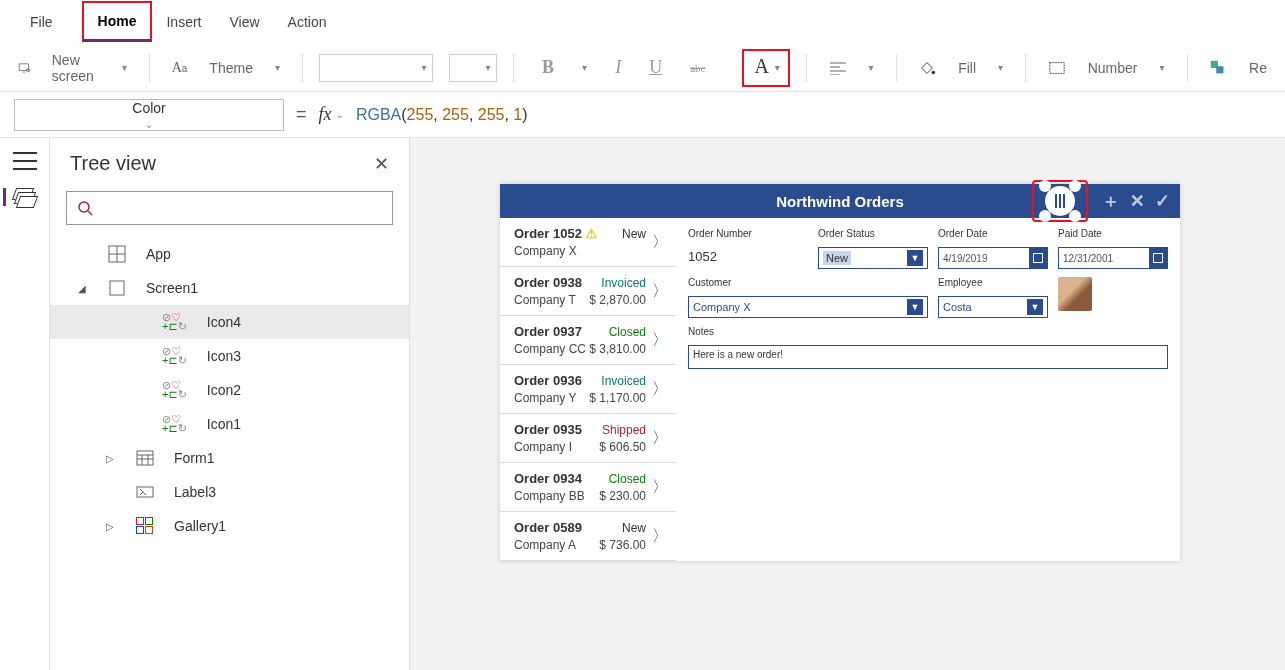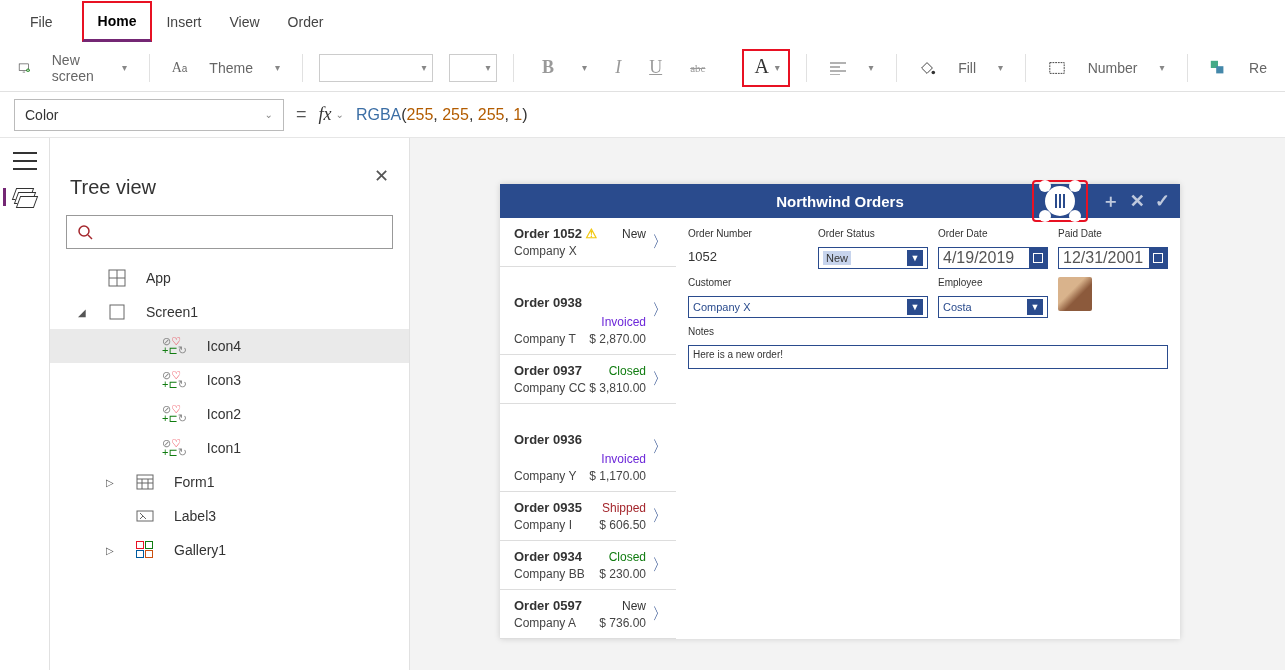--- a/index.html
+++ b/index.html
@@ -16,40 +16,40 @@
   .tb-dropdown { width: 180px; height: 28px; border: 1px solid #ccc; background: #fff; display:flex; align-items:center; justify-content:flex-end; padding:0 6px;}
   .tb-dropdown.small { width: 70px; }
   .chev { font-size: 10px; color: #888; }
   .format-btn { font-family: "Times New Roman", serif; font-size: 18px; color: #999; padding: 0 6px; }
   .strike { text-decoration: line-through; font-size: 11px; }
   .A-color { font-family: "Times New Roman", serif; font-size: 20px; color: #333; border-bottom: 3px solid #fff; padding: 0 2px; }
   .A-wrap { padding: 4px 8px; display:flex; align-items:center; gap:4px;}
   .fill-icon { width: 18px; height: 18px; }
 
   .formula-row { display: flex; align-items: center; height: 46px; padding: 6px 14px; gap: 12px; border-bottom: 1px solid #e6e6e6; }
-  .prop-select { width: 270px; height: 32px; border: 1px solid #bbb; display: flex; align-items: center; padding: 0 10px; justify-content: space-between; }
+  .prop-select { width: 270px; height: 32px; border: 1px solid #bbb; display: flex; align-items: center; padding: 0 10px; justify-content: space-between; flex-direction: column; }
   .eq { font-size: 18px; color: #555; }
   .fx { display:flex; align-items:center; gap:4px;}
   .fx-i { font-style: italic; font-family: "Times New Roman", serif; font-size: 18px; }
   .formula { font-family: Consolas, monospace; font-size: 16px; }
   .fn { color: #3b6ea5; }
   .num { color: #b35c00; }
 
   .workspace { display: flex; height: calc(670px - 44px - 48px - 46px); }
   .rail { width: 50px; border-right: 1px solid #e1e1e1; display:flex; flex-direction:column; align-items:center; padding-top:14px; gap:18px;}
   .rail-item { width: 24px; height: 18px; display:flex; flex-direction:column; justify-content:space-between;}
   .rail-line { height: 2px; background:#333; }
   .rail-layers { position:relative; width:22px; height:18px; }
   .layer { position:absolute; width:18px; height:12px; border:1px solid #333; background:#fff; transform: skewX(-20deg);}
   .layer.l1{top:0;left:0;} .layer.l2{top:4px;left:2px;} .layer.l3{top:8px;left:4px;}
   .rail-active { border-left:3px solid #742774; padding-left:8px; margin-left:-11px;}
 
   .tree-panel { width: 360px; border-right: 1px solid #e1e1e1; display:flex; flex-direction:column; }
   .tree-header { display:flex; align-items:center; justify-content:space-between; padding: 14px 20px 10px 20px; }
-  .tree-title { font-size: 20px; margin-top: 24px; }
+  .tree-title { font-size: 20px; }
   .close-x { font-size: 18px; color:#555; cursor:pointer; font-weight:300;}
   .search-box { margin: 6px 16px 12px 16px; height: 34px; border:1px solid #999; display:flex; align-items:center; padding:0 10px; gap:8px;}
   .search-icon { color:#a4262c; }
   .search-input { border:none; outline:none; flex:1; font-size:14px; }
   .tree-list { overflow-y:auto; }
   .tree-node { display:flex; align-items:center; gap:20px; padding: 8px 10px 8px 20px; cursor:pointer; }
   .tree-node.lvl1 { padding-left: 28px; }
   .tree-node.lvl2 { padding-left: 56px; }
   .tree-node.lvl3 { padding-left: 82px; }
   .tree-node.selected { background: #eaeaea; }
@@ -70,51 +70,51 @@
   .hotspot-dot{position:absolute;width:12px;height:12px;background:#fff;border-radius:50%;}
   .hd1{top:-6px;left:-6px;} .hd2{top:-6px;right:-6px;} .hd3{bottom:-6px;left:-6px;} .hd4{bottom:-6px;right:-6px;}
 
   .app-body { display:flex; }
   .order-list { width:220px; }
   .order-item { border-bottom:1px solid #ddd; padding:8px 8px 8px 14px; display:flex; align-items:center; gap:6px; }
   .order-main { flex:1; }
   .order-title-row { display:flex; justify-content:space-between; align-items:center; }
   .order-title { font-weight:700; font-size:13px; }
   .order-status { font-size:12px; }
-  .st-new{color:#333;} .st-invoiced{color:#6d28d9;margin-top:40px;} .st-closed{color:#107c10;} .st-shipped{color:#a4262c;}
+  .st-new{color:#333;} .st-invoiced{color:#0f766e;} .st-closed{color:#107c10;} .st-shipped{color:#a4262c;}
   .order-sub-row { display:flex; justify-content:space-between; font-size:12px; color:#444; margin-top:3px;}
   .order-chevron{color:#2a4b8d;font-size:16px;}
   .warn-icon { color:#f2c811; font-size:13px; }
 
   .form-area { flex:1; padding:10px 12px 20px 12px; background:#fff; display:grid; grid-template-columns: 120px 110px 110px 110px; column-gap:10px; row-gap:8px; align-content:start; font-size:11px;}
   .form-label { color:#333; font-size:10px; }
   .form-value { font-size:13px; padding:2px 0; }
   .form-select { border:1px solid #2a4b8d; height:22px; display:flex; align-items:center; justify-content:space-between; padding:0 4px; font-size:11px;}
   .sel-btn { background:#2a4b8d; color:#fff; width:16px; height:16px; display:flex; align-items:center; justify-content:center; font-size:9px;}
   .sel-highlight { background:#c7d4ed; padding:1px 3px;}
-  .date-field { border:1px solid #2a4b8d; height:22px; display:flex; align-items:center; justify-content:space-between; padding:0 0 0 4px; font-size:16px; gap:4px; color:#555;}
+  .date-field { border:1px solid #2a4b8d; height:22px; display:flex; align-items:center; justify-content:space-between; padding:0 0 0 4px; font-size:10px; gap:4px; color:#555;}
   .date-btn { background:#2a4b8d; width:18px; height:20px; display:flex; align-items:center; justify-content:center;}
   .cal-icon { width:10px; height:10px; border:1px solid #fff; }
   .employee-img { width:34px; height:34px; background:linear-gradient(135deg,#d9b38c 40%,#8c5a3c 60%); border-radius:2px; grid-column:4; grid-row:3 / span 2;}
   .notes-field { grid-column:1 / -1; border:1px solid #2a4b8d; height:24px; padding:3px 4px; font-size:10px;}
   .span-all { grid-column: 1 / -1; }
   .cust-select { grid-column: 1 / span 2; }
   .emp-select { grid-column: 3; }
 
   svg { display:block; }
 </style>
 </head>
 <body>
 
 <div class="menubar">
   <div class="menu-item">File</div>
   <div class="menu-item active red-box">Home</div>
   <div class="menu-item">Insert</div>
   <div class="menu-item">View</div>
-  <div class="menu-item">Order</div>
+  <div class="menu-item">Action</div>
 </div>
 
 <div class="toolbar">
   <div class="tb-btn">
     <svg class="fill-icon" viewBox="0 0 20 20">
         <rect x="2" y="3" width="16" height="11" fill="none" stroke="#333"></rect>
         <path d="M8 17h4" stroke="#333"></path>
         <circle cx="17" cy="14" r="3" fill="#107c10"></circle>
         <path d="M17 12v4M15 14h4" stroke="#fff"></path>
       </svg>
@@ -403,21 +403,21 @@
       <div class="order-sub-row">
         <span>Company BB</span>
         <span>$ 230.00</span>
       </div>
     </div>
     <span class="order-chevron">〉</span>
             </div>
             <div class="order-item">
     <div class="order-main">
       <div class="order-title-row">
-        <span class="order-title">Order 0597</span>
+        <span class="order-title">Order 0589</span>
         <span class="order-status st-new">New</span>
       </div>
       <div class="order-sub-row">
         <span>Company A</span>
         <span>$ 736.00</span>
       </div>
     </div>
     <span class="order-chevron">〉</span>
             </div>
           </div>

